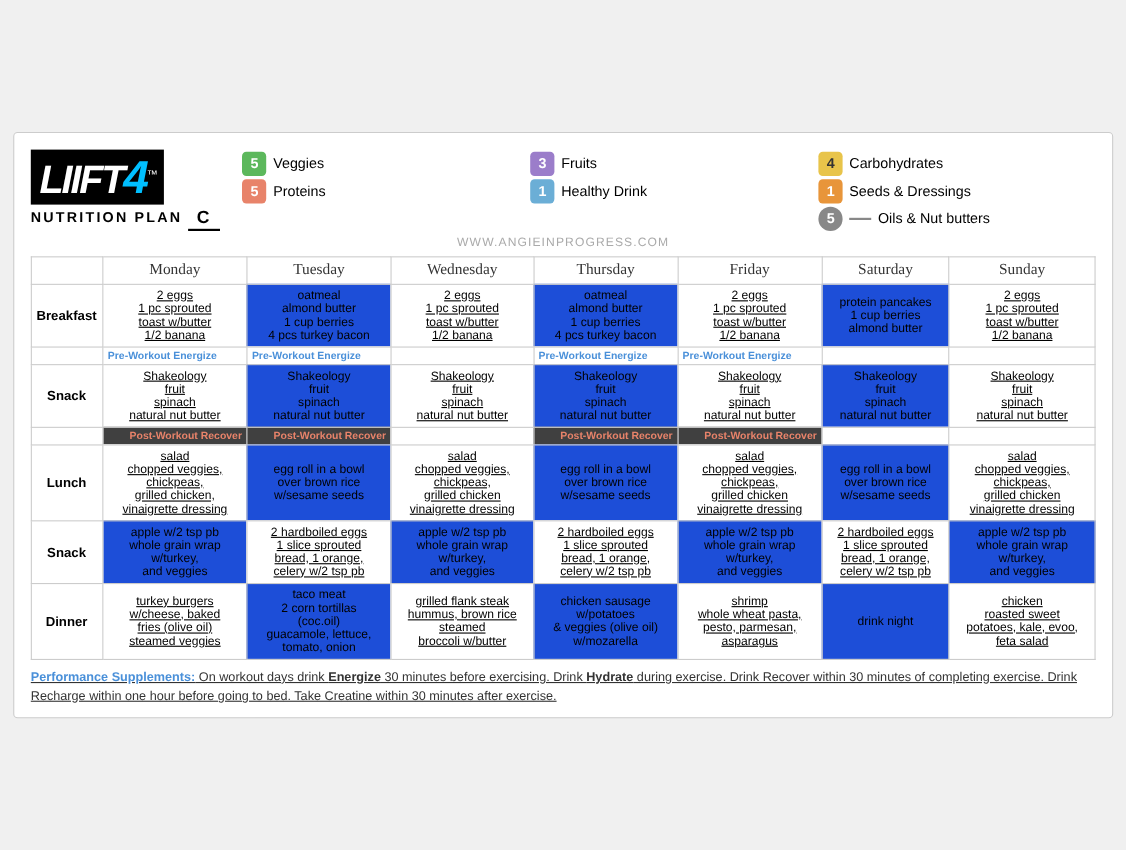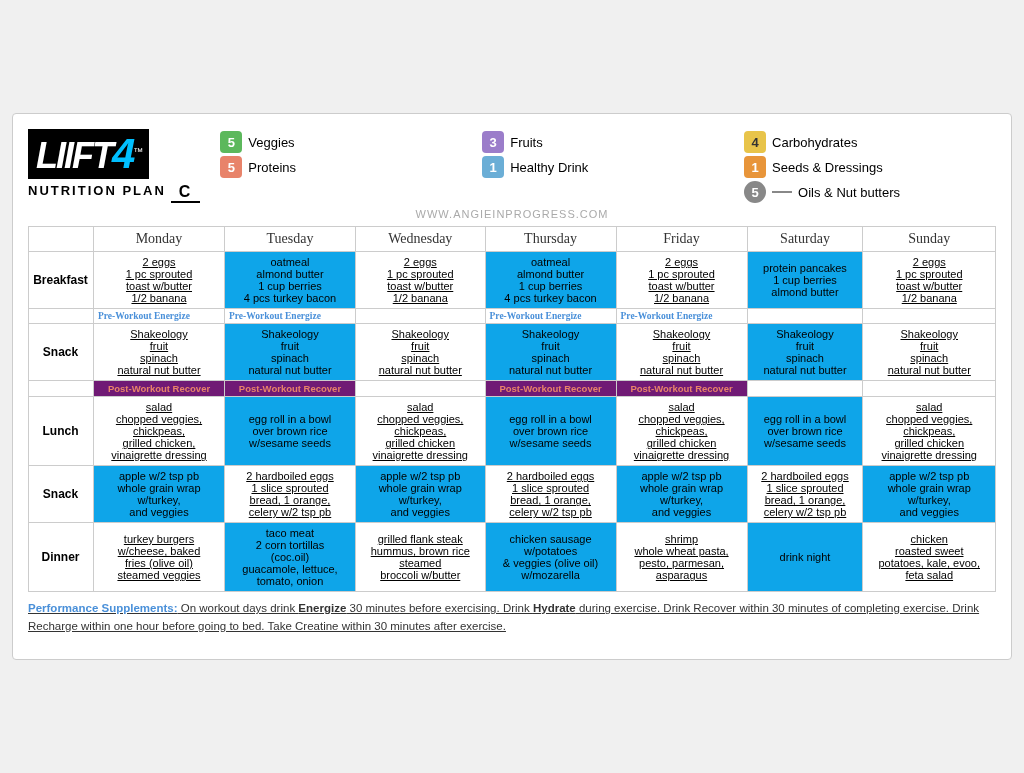--- a/index.html
+++ b/index.html
@@ -8,21 +8,21 @@
       background: #f0f0f0;
       display: flex;
       justify-content: center;
       align-items: center;
       min-height: 100vh;
       padding: 10px;
     }
     .page {
       background: white;
       width: 1000px;
-      padding: 15px 15px 24px 15px;
+      padding: 15px 15px 10px 15px;
       border: 1px solid #ccc;
       border-radius: 4px;
     }
     .header {
       display: flex;
       align-items: flex-start;
       margin-bottom: 5px;
     }
     .logo-section {
       display: flex;
@@ -125,37 +125,36 @@
     }
     .meal-label {
       font-weight: bold;
       font-size: 12px;
       background: white;
       text-align: center;
       padding-left: 4px;
       vertical-align: middle;
     }
     .cell-white { background: white; text-decoration: underline; }
-    .cell-blue { background: #0ea5e9; }
+    .cell-blue { background: #1d4ed8; }
     .pre-workout {
       color: #4a90d9;
       font-size: 9.5px;
       font-weight: bold;
       text-align: left;
       padding: 2px 4px;
       background: white;
-      font-family: Liberation Serif, serif;
     }
     .post-workout {
       color: #e8836a;
       font-size: 9.5px;
       font-weight: bold;
-      text-align: center;
+      text-align: right;
       padding: 2px 4px;
-      background: #701a75;
+      background: #404040;
     }
     .footer {
       margin-top: 8px;
       font-size: 11.5px;
       color: #333;
       line-height: 1.5;
       text-decoration: underline;
     }
     .footer .perf-supp {
       color: #4a90d9;

